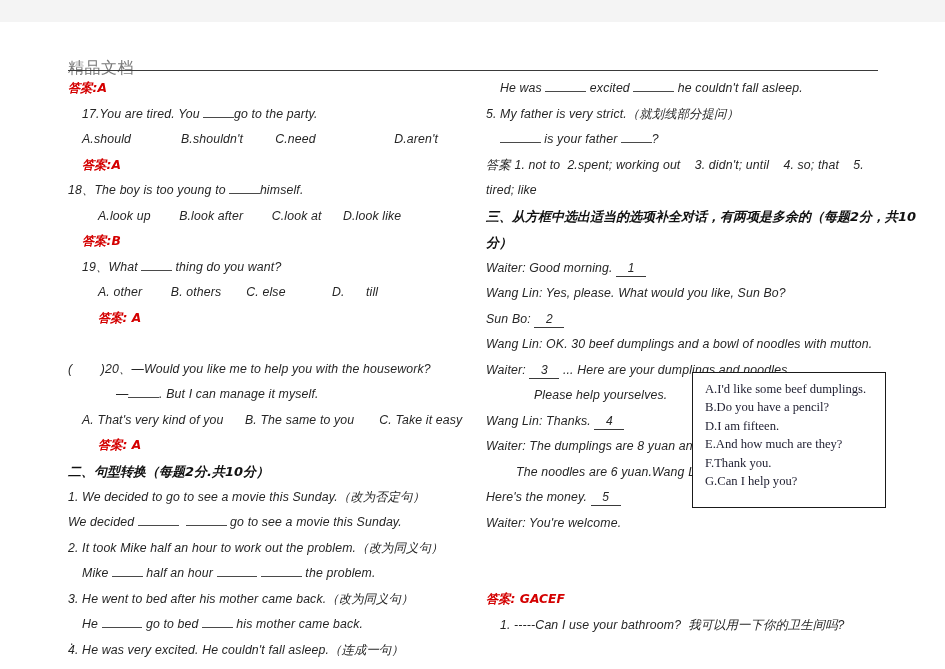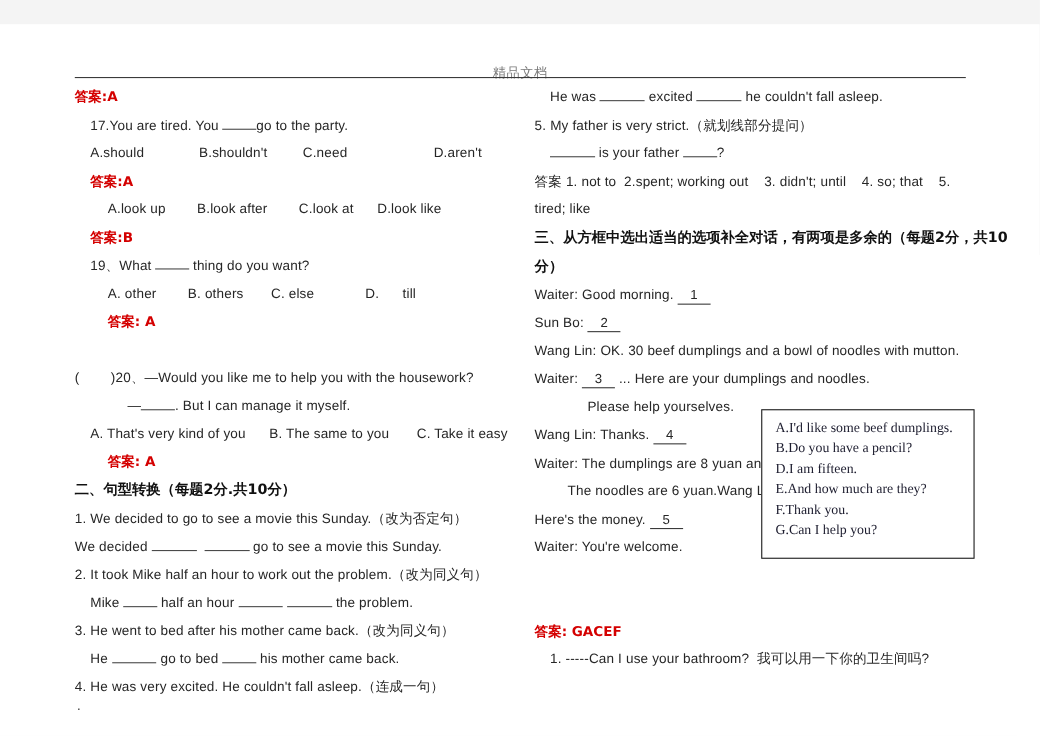--- a/index.html
+++ b/index.html
@@ -30,38 +30,39 @@
     height: 22px;
     background: #f4f4f4;
   }
 
   
   #header-wm {
     position: absolute;
     left: 68px;
     top: 36px;
     width: 810px;
-    text-align: center;
-    font-size: 12px;
+    text-align: left;
+    font-size: 16px;
     color: #7a7a7a;
     letter-spacing: 0.5px;
   }
   #header-rule {
     position: absolute;
     left: 68px;
     top: 48px;
     width: 810px;
     height: 0;
     border-top: 1.6px solid #3a3a3a;
   }
 
   
   .col {
     position: absolute;
     top: 54px;
+    font-style: italic;
   }
   #col-left  { left: 68px;  width: 400px; }
   #col-right { left: 486px; width: 400px; }
 
   .ln {
     font-size: 12.3px;
     color: #262626;
     line-height: 25.5px;
     white-space: pre;
     letter-spacing: 0.15px;
@@ -135,20 +136,21 @@
 <div id="page">
 
   <div id="header-wm">精品文档</div>
   <div id="header-rule"></div>
 
   <div class="col" id="col-left">
       <div class=" ans"><span class="cn">答案:A</span></div>
       <div class="ind1 ln"><span>17.You are tired. You </span><span class="blank" style="width: 30.6px;"></span><span>go to the party.</span></div>
       <div class="ind1 ln"><span>A.should              B.shouldn't         C.need                      D.aren't</span></div>
       <div class="ind1 ans"><span class="cn">答案:A</span></div>
+      <div class=" ln"><span>18、The boy is too young to </span><span class="blank" style="width: 30.6px;"></span><span>himself.</span></div>
       <div class="ind2 ln"><span>A.look up        B.look after        C.look at      D.look like</span></div>
       <div class="ind1 ans"><span class="cn">答案:B</span></div>
       <div class="ind1 ln"><span>19、What </span><span class="blank" style="width: 30.6px;"></span><span> thing do you want?</span></div>
       <div class="ind2 ln"><span>A. other        B. others       C. else             D.      till</span></div>
       <div class="ind2 ans"><span class="cn">答案: A</span></div>
       <div class="ln">&nbsp;</div>
       <div class=" ln"><span>(        )20、—Would you like me to help you with the housework?</span></div>
       <div class="ind3 ln"><span>—</span><span class="blank" style="width: 30.6px;"></span><span>. But I can manage it myself.</span></div>
       <div class="ind1 ln"><span>A. That's very kind of you      B. The same to you       C. Take it easy</span></div>
       <div class="ind2 ans"><span class="cn">答案: A</span></div>
@@ -163,20 +165,21 @@
     </div>
   <div class="col" id="col-right">
       <div class="ind1 ln"><span>He was </span><span class="blank" style="width: 40.8px;"></span><span> excited </span><span class="blank" style="width: 40.8px;"></span><span> he couldn't fall asleep.</span></div>
       <div class=" ln"><span>5. My father is very strict.（就划线部分提问）</span></div>
       <div class="ind1 ln"><span class="blank" style="width: 40.8px;"></span><span> is your father </span><span class="blank" style="width: 30.6px;"></span><span>?</span></div>
       <div class=" ln"><span>答案 1. not to  2.spent; working out    3. didn't; until    4. so; that    5.</span></div>
       <div class=" ln"><span>tired; like</span></div>
       <div class=" sec cn">三、从方框中选出适当的选项补全对话，有两项是多余的（每题2分，共10</div>
       <div class=" sec cn">分）</div>
       <div class=" ln"><span>Waiter: Good morning. </span><span class="numblank" style="width: 30px;">1</span></div>
+      <div class=" ln"><span>Wang Lin: Yes, please. What would you like, Sun Bo?</span></div>
       <div class=" ln"><span>Sun Bo: </span><span class="numblank" style="width: 30px;">2</span></div>
       <div class=" ln"><span>Wang Lin: OK. 30 beef dumplings and a bowl of noodles with mutton.</span></div>
       <div class=" ln"><span>Waiter: </span><span class="numblank" style="width: 30px;">3</span><span> ... Here are your dumplings and noodles.</span></div>
       <div class="ind3 ln"><span>Please help yourselves.</span></div>
       <div class=" ln"><span>Wang Lin: Thanks. </span><span class="numblank" style="width: 30px;">4</span></div>
       <div class=" ln"><span>Waiter: The dumplings are 8 yuan and</span></div>
       <div class="ind2 ln"><span>The noodles are 6 yuan.Wang Lin:</span></div>
       <div class=" ln"><span>Here's the money. </span><span class="numblank" style="width: 30px;">5</span></div>
       <div class=" ln"><span>Waiter: You're welcome.</span></div>
       <div class="ln">&nbsp;</div>

